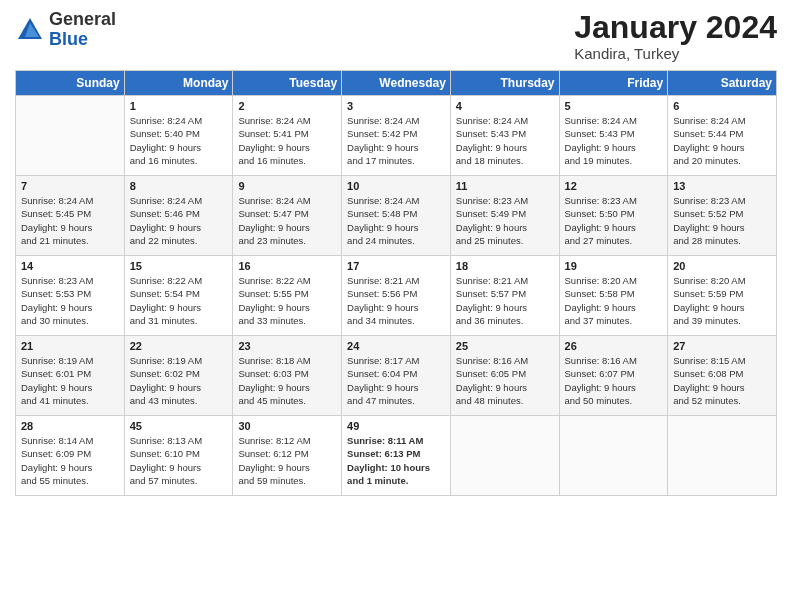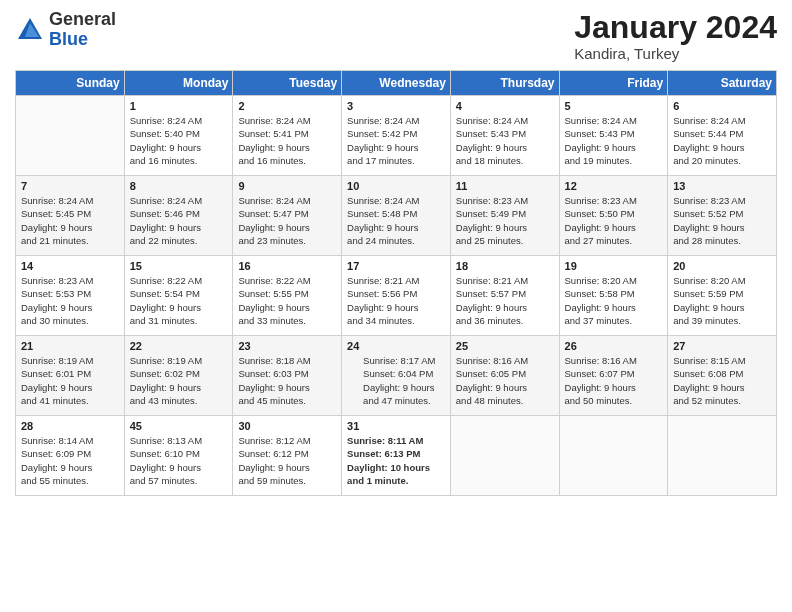--- a/index.html
+++ b/index.html
@@ -298,21 +298,21 @@
           </td>
           <td>
             <span class="day-num">23</span>
             <div class="cell-info" style="white-space: pre-line;">Sunrise: 8:18 AM
 Sunset: 6:03 PM
 Daylight: 9 hours
 and 45 minutes.</div>
           </td>
           <td>
             <span class="day-num">24</span>
-            <div class="cell-info" style="white-space: pre-line; margin-left: 16px;">Sunrise: 8:17 AM
+            <div class="cell-info" style="white-space: pre-line;">Sunrise: 8:17 AM
 Sunset: 6:04 PM
 Daylight: 9 hours
 and 47 minutes.</div>
           </td>
           <td>
             <span class="day-num">25</span>
             <div class="cell-info" style="white-space: pre-line;">Sunrise: 8:16 AM
 Sunset: 6:05 PM
 Daylight: 9 hours
 and 48 minutes.</div>
@@ -348,21 +348,21 @@
 and 57 minutes.</div>
           </td>
           <td>
             <span class="day-num">30</span>
             <div class="cell-info" style="white-space: pre-line;">Sunrise: 8:12 AM
 Sunset: 6:12 PM
 Daylight: 9 hours
 and 59 minutes.</div>
           </td>
           <td>
-            <span class="day-num">31</span>
+            <span class="day-num">49</span>
             <div class="cell-info" style="white-space: pre-line; font-weight: bold;">Sunrise: 8:11 AM
 Sunset: 6:13 PM
 Daylight: 10 hours
 and 1 minute.</div>
           </td>
           <td class="empty-cell"></td>
           <td class="empty-cell"></td>
           <td class="empty-cell"></td>
         </tr>
       </tbody>

